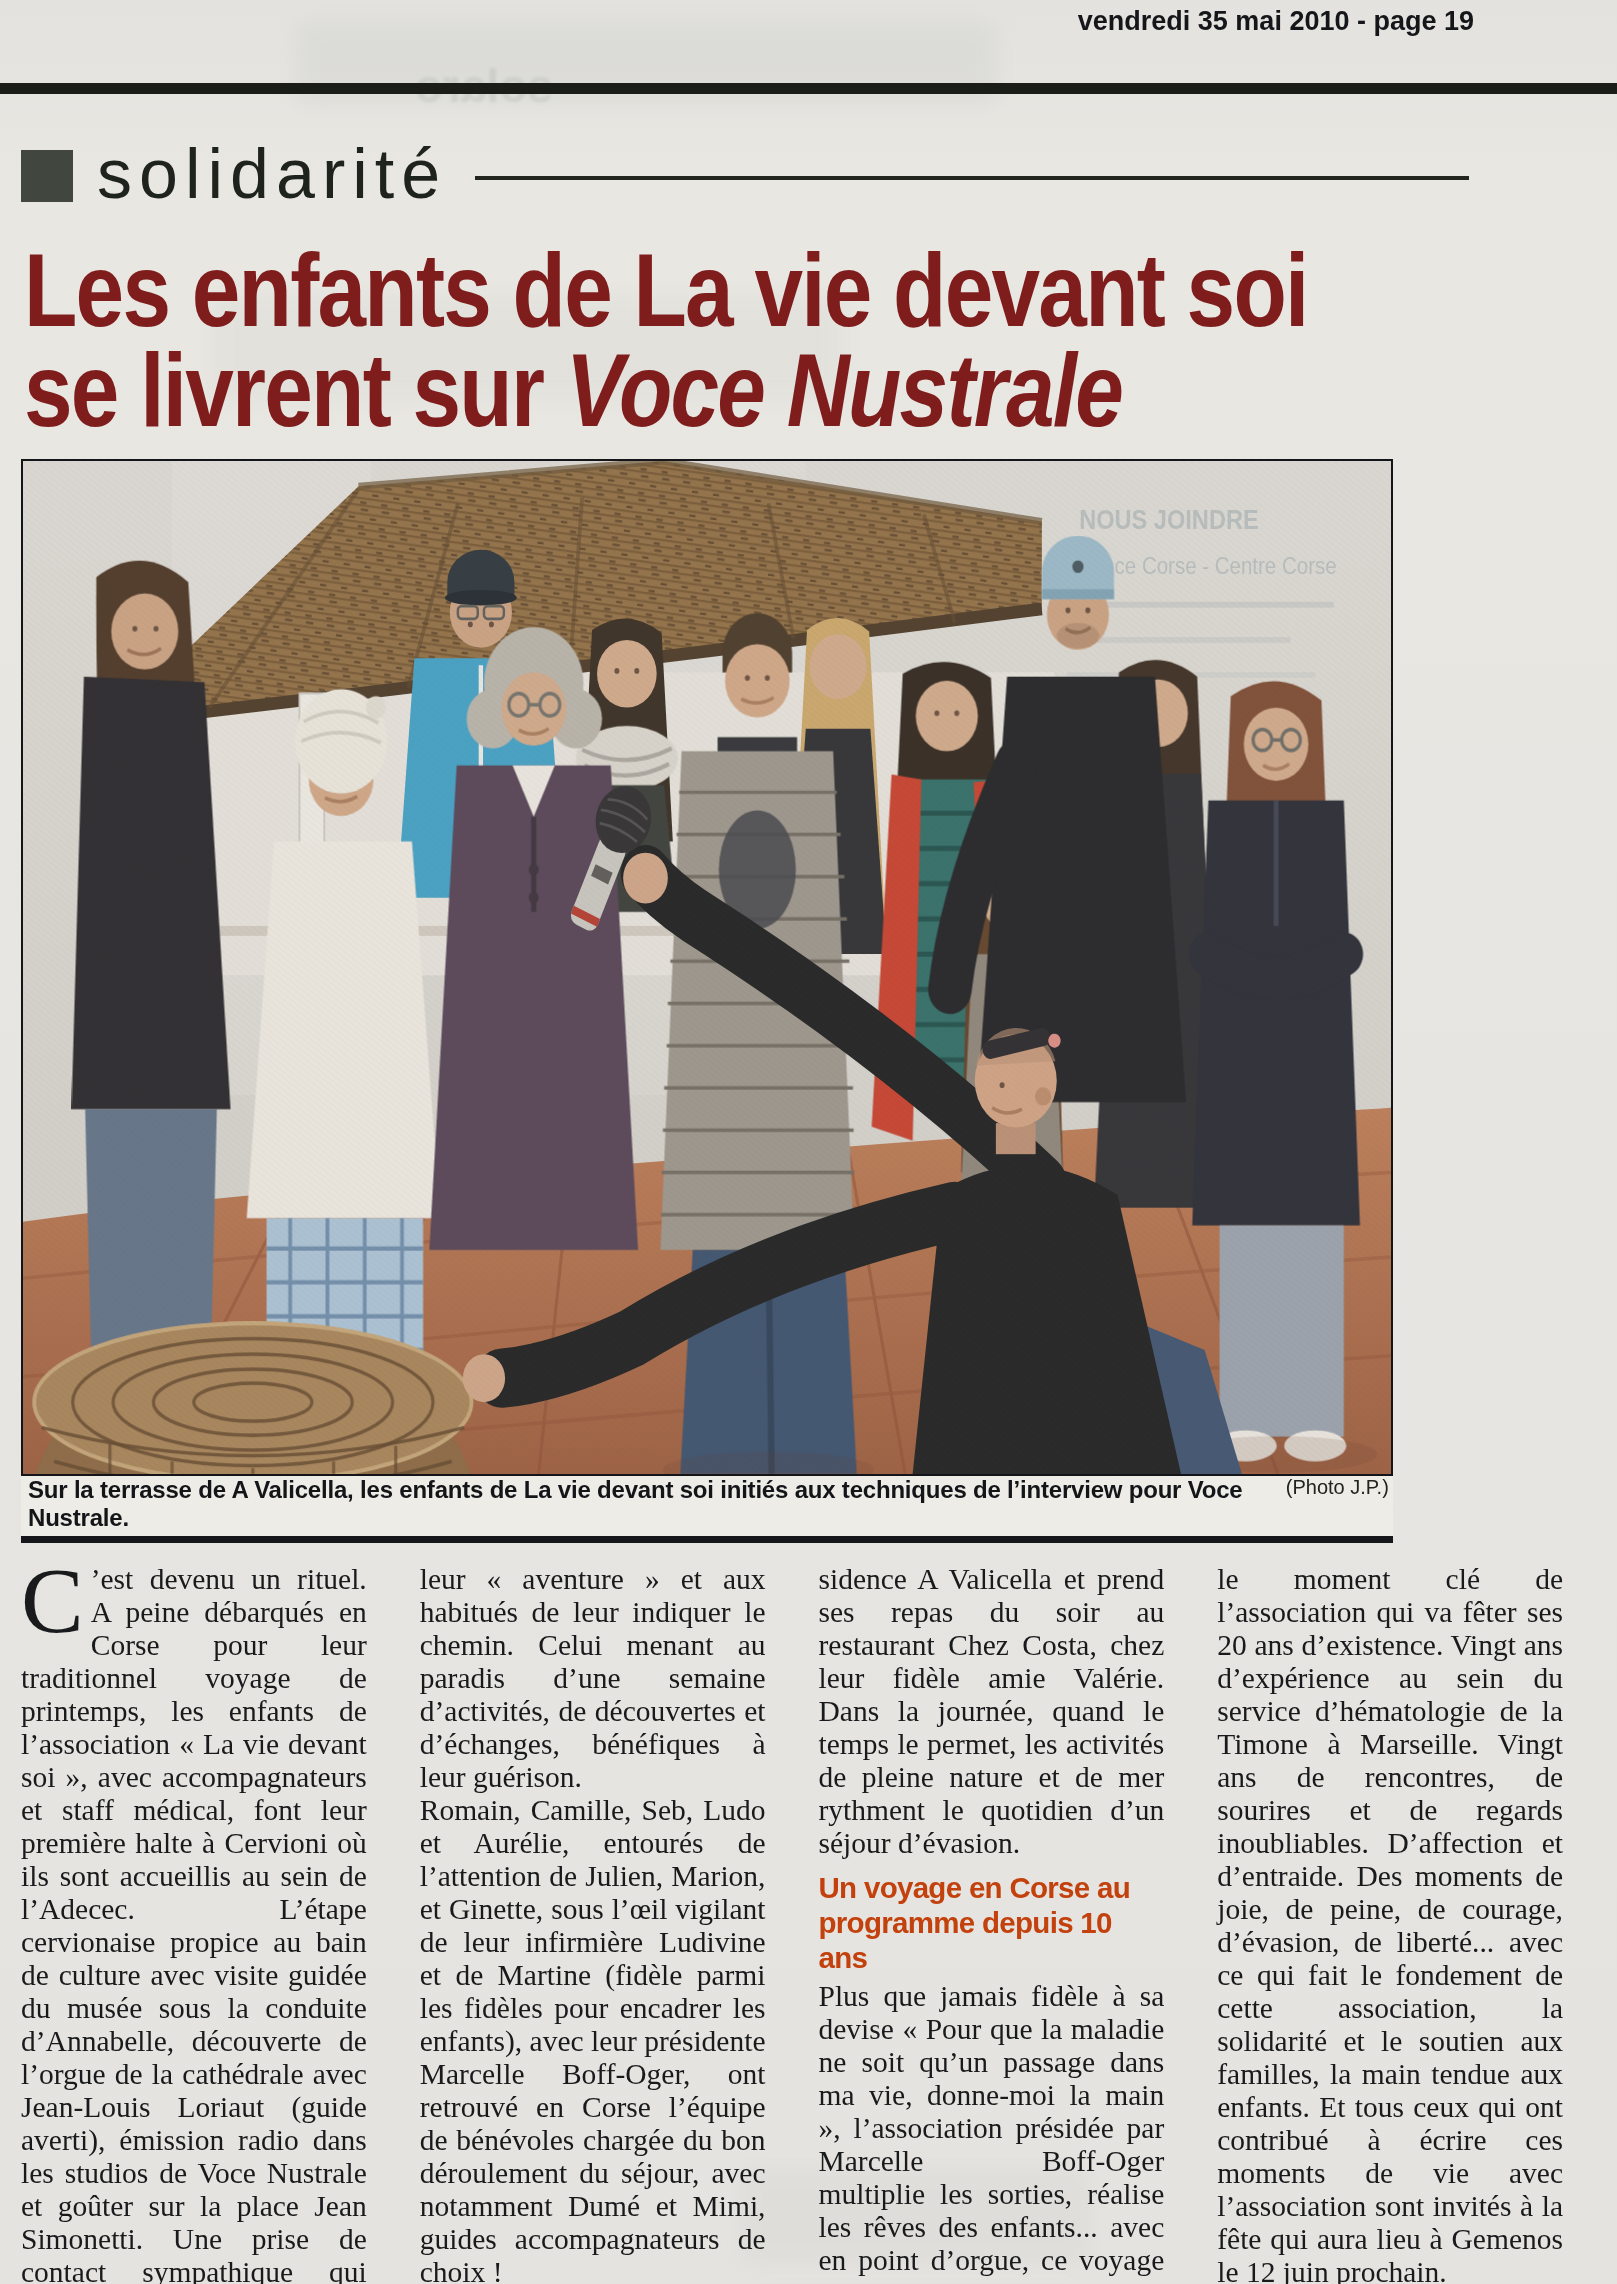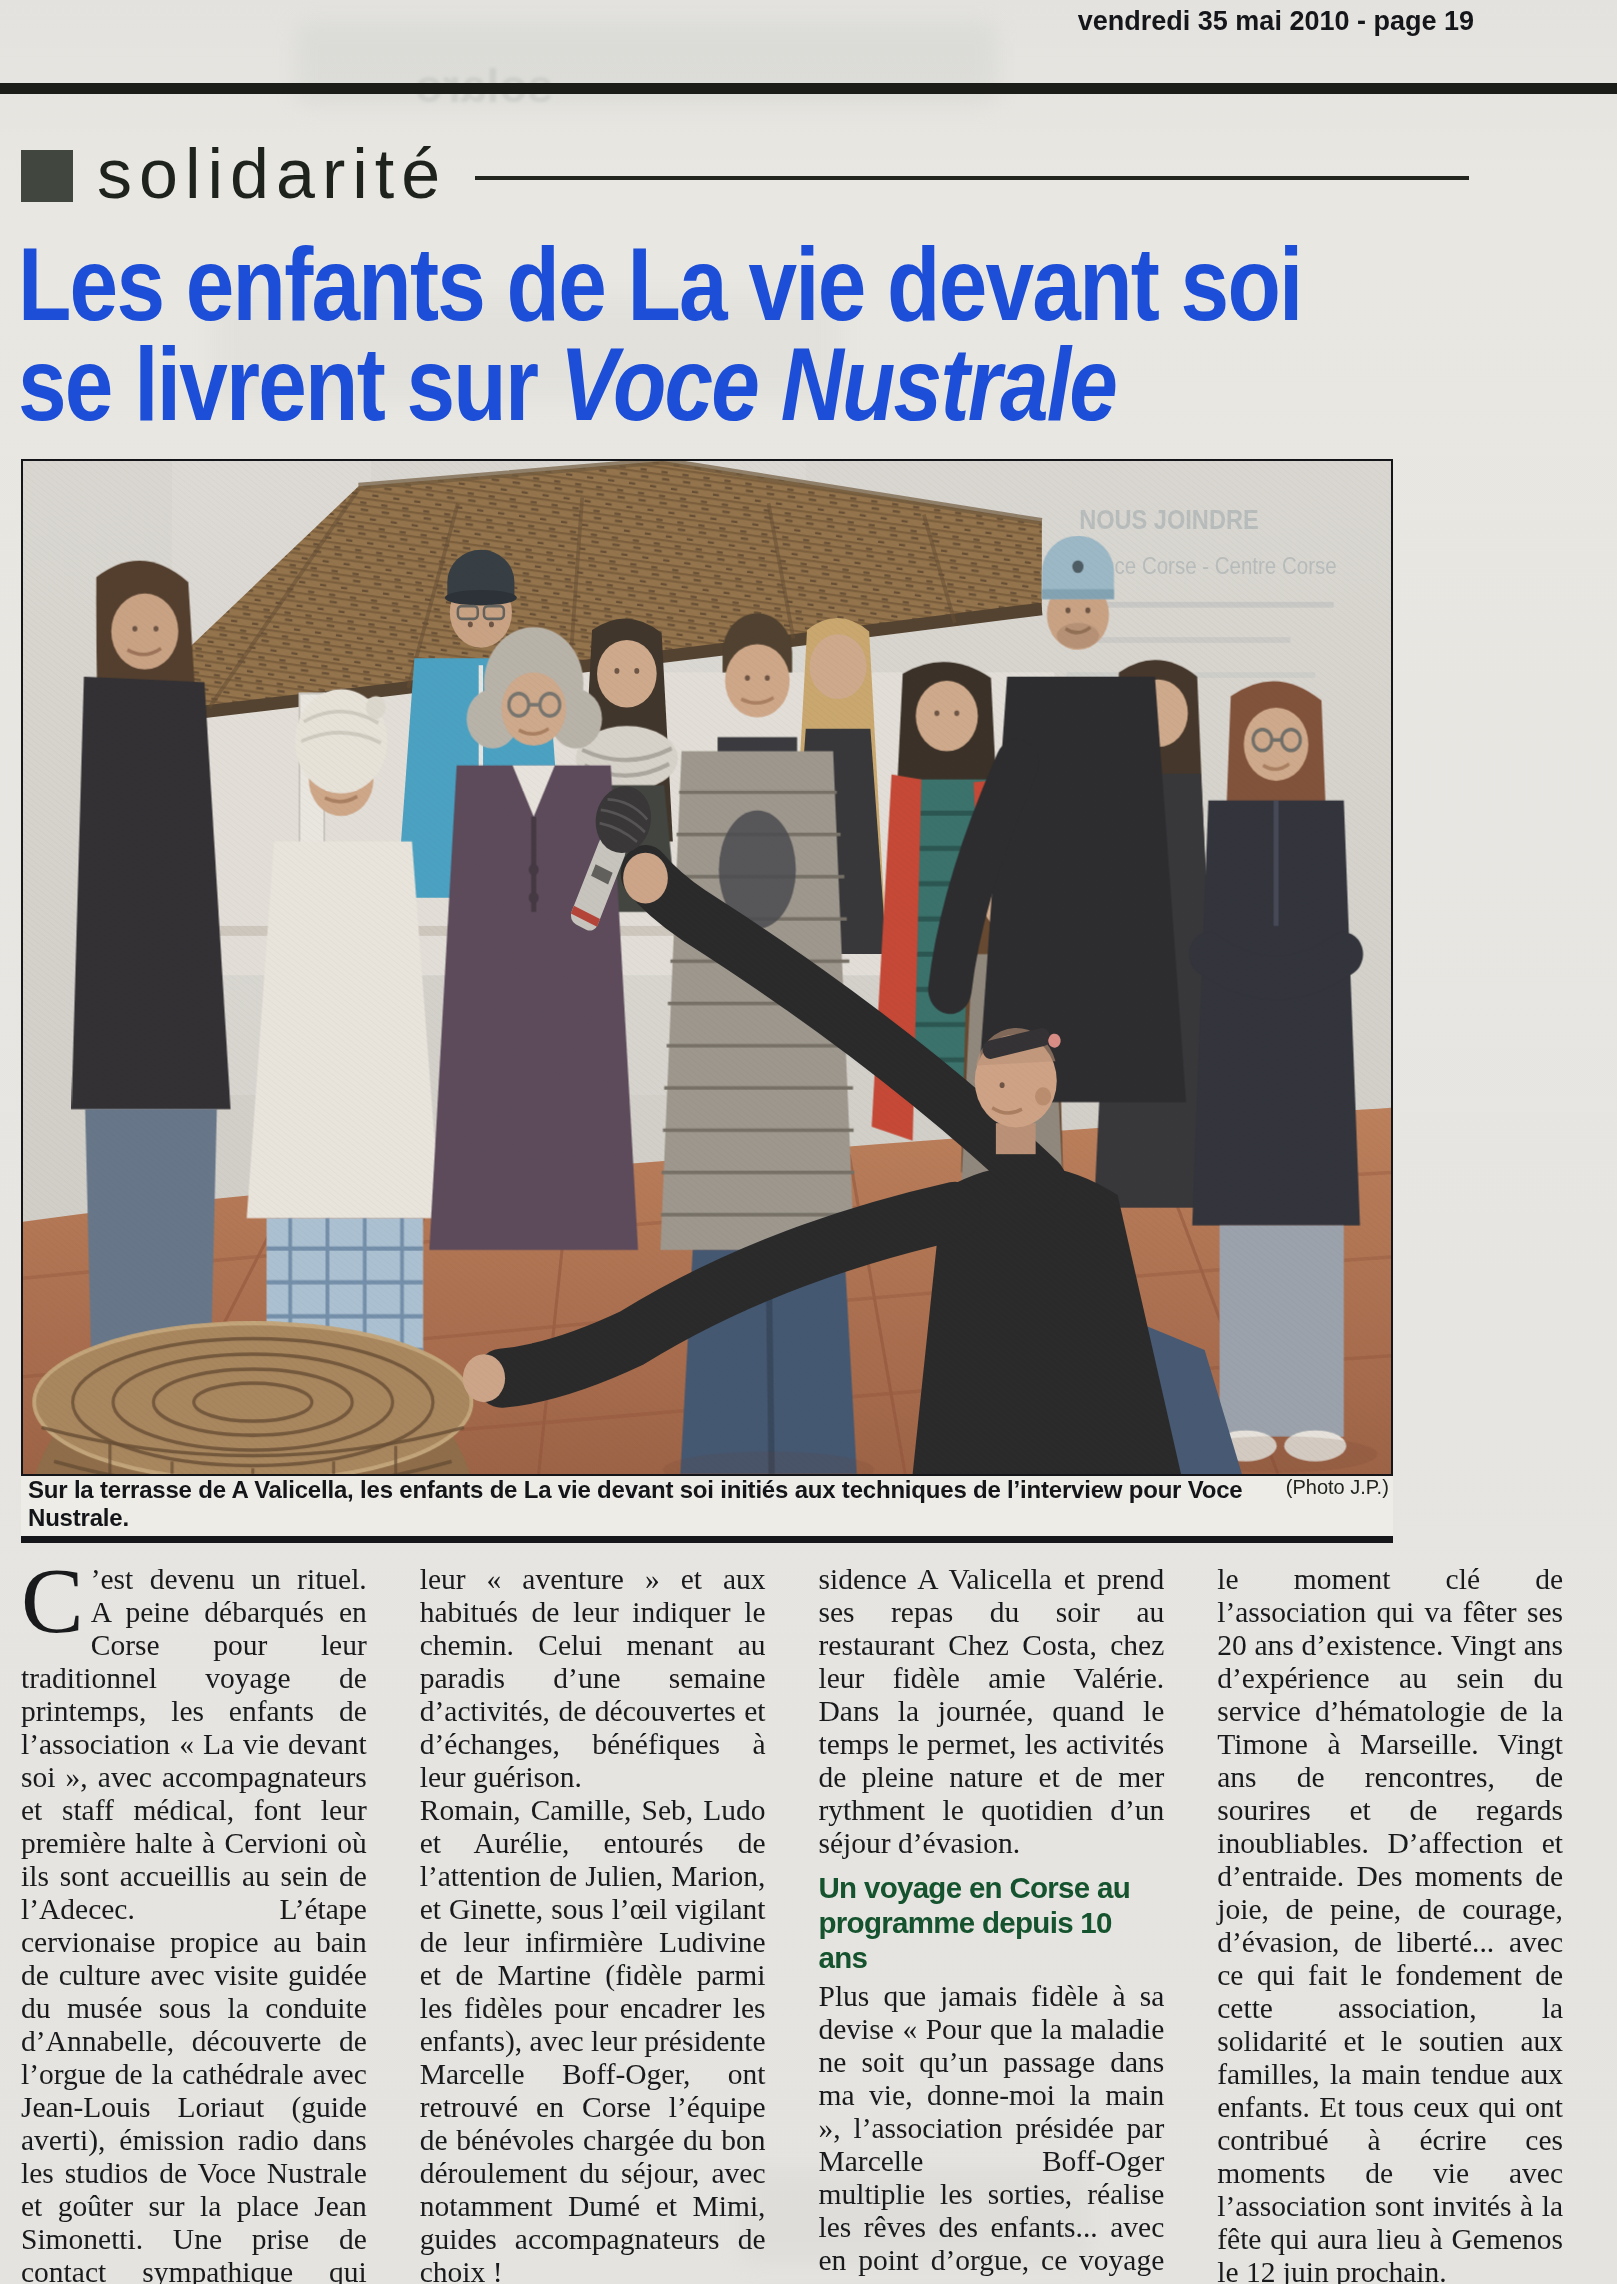--- a/index.html
+++ b/index.html
@@ -13,37 +13,37 @@
   .ghost-blob{background:#c6cac6;opacity:.28;filter:blur(9.8px);border-radius:14px;}
 
   .dateline{position:absolute;top:5.6px;right:144px;font-size:27px;font-weight:bold;letter-spacing:0;color:#14161a;}
   .top-rule{position:absolute;top:83px;left:0;width:1618px;height:10.6px;background:#1b1d19;}
 
   .section-row{position:absolute;top:139px;left:21px;right:149px;display:flex;align-items:center;}
   .section-square{width:52px;height:52px;background:#41473f;flex:none;}
   .section-label{font-size:70px;font-weight:400;line-height:1;letter-spacing:7px;color:#1f231e;margin-left:24px;padding-bottom:4.2px;}
   .section-rule{flex:1;height:4.2px;background:#23261f;margin-left:28px;margin-top:4.2px;}
 
-  .headline{position:absolute;top:232px;left:18.3px;width:1590px;margin:0;font-weight:700;color:#1d4ed8;}
+  .headline{position:absolute;top:232px;left:18.3px;width:1590px;margin:6px;font-weight:700;color:#7f1d1d;}
   .hl-line{font-size:104px;line-height:1;height:100px;letter-spacing:-2.1px;transform:scaleX(.84);transform-origin:0 50%;white-space:nowrap;}
   .hl-line em{font-style:italic;}
 
   figure.photo-block{position:absolute;top:459px;left:21px;width:1372px;margin:0;}
   .photo{height:1017px;border:2.8px solid #141519;box-sizing:border-box;background:#d6d5d1;}
   .photo svg{display:block;width:100%;height:100%;}
   figcaption{height:60px;background:#eeece7;display:flex;align-items:flex-start;padding:0 4.2px 0 7px;box-sizing:border-box;}
   .cap-main{font-size:24px;font-weight:bold;color:#131518;letter-spacing:-0.2px;}
   .cap-credit{font-size:20px;font-weight:400;color:#20231e;margin-left:auto;white-space:nowrap;}
   .caption-rule{height:7px;background:#15171a;margin-top:0;}
 
   main.columns{position:absolute;top:1563px;left:21px;width:1542px;height:721px;display:flex;gap:53px;overflow:hidden;}
   .col{flex:1;font-family:"Liberation Serif",serif;font-size:29.5px;line-height:33px;text-align:justify;color:#191a1c;hyphens:auto;}
   .col p{margin:0;}
   .dropcap{float:left;font-family:"Liberation Serif",serif;font-size:94px;line-height:68px;padding:2.8px 7px 0 0;color:#191a1c;}
-  .subhead{font-family:"Liberation Sans",sans-serif;font-weight:700;font-size:29.5px;line-height:35px;letter-spacing:-0.7px;text-align:left;color:#14532d;margin:9.8px 0 5.6px 0 !important;}
+  .subhead{font-family:"Liberation Sans",sans-serif;font-weight:700;font-size:29.5px;line-height:35px;letter-spacing:-0.7px;text-align:left;color:#c2410c;margin:9.8px 0 5.6px 0 !important;}
 </style>
 </head>
 <body>
 
 <div class="ghost ghost-blob" style="left:295px;top:21px;width:703px;height:84px;"></div>
 <div class="ghost ghost-blob" style="left:211px;top:295px;width:633px;height:106px;opacity:.18;"></div>
 <div class="ghost ghost-blob" style="left:739px;top:2167px;width:352px;height:98px;opacity:.2;"></div>
 <div class="ghost ghost-word" style="left:415px;top:59px;font-size:46px;">solaro</div>
 
 <div class="dateline">vendredi 35 mai 2010 - page 19</div>

